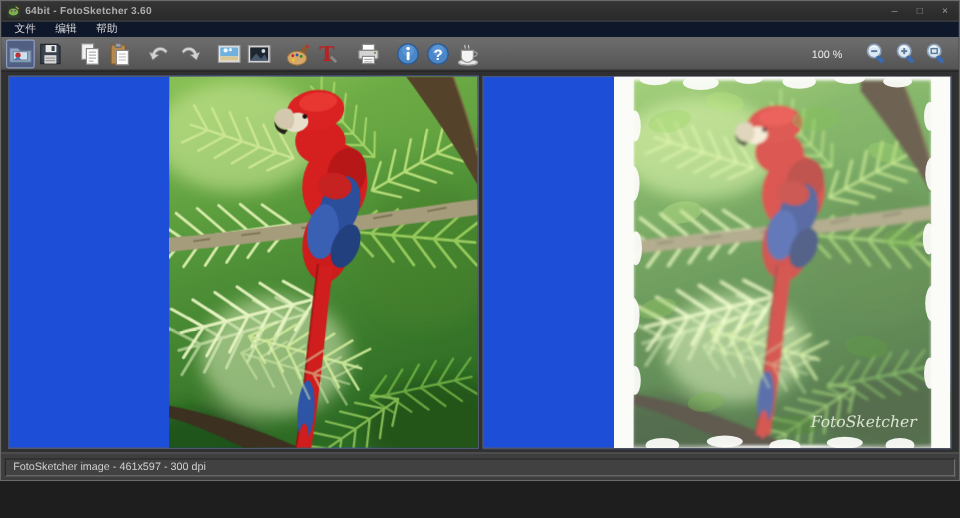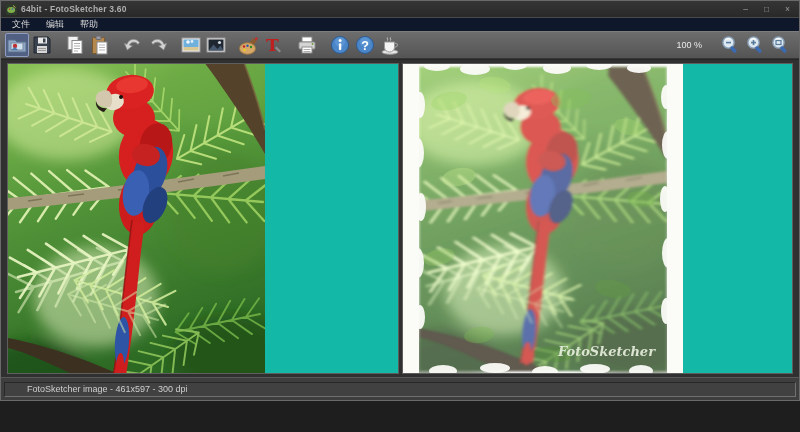--- a/index.html
+++ b/index.html
@@ -16,24 +16,24 @@
   .toolbar{flex:0 0 28px;background:linear-gradient(#6d6d6d,#545454);border-top:1px solid #7d7d7d;
     border-bottom:1px solid #353535;display:flex;align-items:center;padding:0 4px;}
   .tbtn{width:24px;height:24px;display:flex;align-items:center;justify-content:center;
     border:1px solid transparent;border-radius:2px;margin-right:1px;}
   .tbtn.pressed{background:#516082;border-color:#8e9ec2;}
   .gap{margin-left:8px;}
   .spacer{flex:1;}
   .zoomlabel{font-size:9px;color:#ebebeb;margin-right:16px;}
   .zoomgrp{display:flex;margin-right:2px;}
   .main{flex:1;display:flex;gap:3px;padding:3px 6px;background:#303030;border-top:1px solid #262626;min-height:0;}
-  .panel{flex:1;background:#14b8a6;border:1px solid #5e5e5e;display:flex;align-items:center;justify-content:flex-start;overflow:hidden;font-weight:bold;}
+  .panel{flex:1;background:#1d4ed8;border:1px solid #5e5e5e;display:flex;align-items:center;justify-content:flex-end;overflow:hidden;}
   .statusbar{flex:0 0 23px;background:#3e3e3e;border-top:1px solid #585858;display:flex;align-items:center;padding:3px 3px;}
   .statusfield{flex:1;height:15px;background:#414141;border:1px solid #282828;border-bottom-color:#707070;
-    border-right-color:#707070;display:flex;align-items:center;padding:0 22px;}
+    border-right-color:#707070;display:flex;align-items:center;padding:0 6px;}
   .statustext{font-size:9px;color:#cfcfcf;}
   svg{display:block;}
 </style>
 </head>
 <body>
 
 <svg width="0" height="0" style="position:absolute" aria-hidden="true">
 <defs>
 <filter id="soft" x="-60%" y="-60%" width="220%" height="220%">
         <feGaussianBlur stdDeviation="7"></feGaussianBlur>

